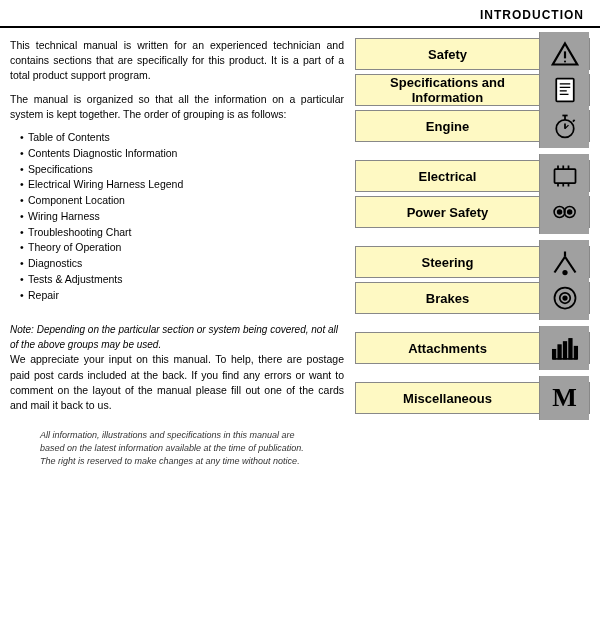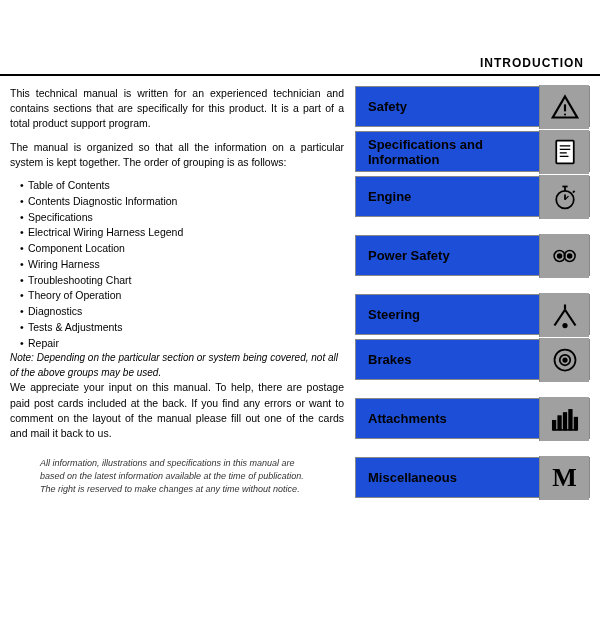--- a/index.html
+++ b/index.html
@@ -12,21 +12,20 @@
       color: #000;
     }
 
     .page-header {
       text-align: right;
       padding: 8px 16px 4px 16px;
       border-bottom: 2px solid #000;
       font-weight: bold;
       font-size: 12px;
       letter-spacing: 1px;
-      margin-top: 48px;
     }
 
     .main-content {
       display: flex;
       padding: 10px 10px 10px 10px;
       gap: 6px;
     }
 
     .left-column {
       flex: 1;
@@ -42,21 +41,21 @@
 
     .text-block {
       margin-bottom: 8px;
       font-size: 10.5px;
       line-height: 1.45;
       text-align: justify;
     }
 
     .bullet-list {
       margin-left: 10px;
-      margin-bottom: 0;
+      margin-bottom: 20px;
     }
 
     .bullet-list li {
       list-style: none;
       padding-left: 8px;
       position: relative;
       font-size: 10.5px;
       line-height: 1.5;
     }
 
@@ -68,25 +67,26 @@
 
     .note-text {
       font-style: italic;
       font-size: 10px;
       line-height: 1.45;
     }
 
     .section-card {
       display: flex;
       align-items: center;
-      background: #1d4ed8;
+      background: #fef9c3;
       border: 1px solid #888;
-      height: 41px;
+      height: 32px;
       margin-bottom: 0px;
       position: relative;
+      text-align: center;
     }
 
     .section-card-label {
       flex: 1;
       padding: 0 12px;
       font-weight: bold;
       font-size: 13px;
       color: #000;
     }
 
@@ -200,20 +200,34 @@
         <line x1="13" y1="4" x2="19" y2="4" stroke="#000" stroke-width="2"></line>
         <line x1="16" y1="4" x2="16" y2="9" stroke="#000" stroke-width="2"></line>
         <line x1="16" y1="19" x2="16" y2="13" stroke="#000" stroke-width="2"></line>
         <line x1="16" y1="19" x2="20" y2="15" stroke="#000" stroke-width="1.5"></line>
         <line x1="25" y1="11" x2="27" y2="9" stroke="#000" stroke-width="2"></line>
       </svg>
         </div>
       </div>
       <div class="section-gap"></div>
       <div class="section-card">
+        <div class="section-card-label">Electrical</div>
+        <div class="section-card-icon">
+          <svg class="icon-svg" viewBox="0 0 32 32" fill="none" stroke="#000" stroke-width="2">
+        <rect x="4" y="8" width="24" height="16" rx="1" fill="none" stroke="#000" stroke-width="2"></rect>
+        <line x1="8" y1="8" x2="8" y2="4" stroke="#000" stroke-width="2"></line>
+        <line x1="14" y1="8" x2="14" y2="4" stroke="#000" stroke-width="2"></line>
+        <line x1="20" y1="8" x2="20" y2="4" stroke="#000" stroke-width="2"></line>
+        <line x1="8" y1="24" x2="8" y2="28" stroke="#000" stroke-width="2"></line>
+        <line x1="14" y1="24" x2="14" y2="28" stroke="#000" stroke-width="2"></line>
+        <line x1="20" y1="24" x2="20" y2="28" stroke="#000" stroke-width="2"></line>
+      </svg>
+        </div>
+      </div>
+      <div class="section-card">
         <div class="section-card-label">Power Safety</div>
         <div class="section-card-icon">
           <svg class="icon-svg" viewBox="0 0 36 32" fill="none" stroke="#000" stroke-width="2">
         <circle cx="11" cy="16" r="7" fill="none" stroke="#000" stroke-width="2"></circle>
         <circle cx="11" cy="16" r="2.5" fill="#000"></circle>
         <circle cx="24" cy="16" r="7" fill="none" stroke="#000" stroke-width="2"></circle>
         <circle cx="24" cy="16" r="2.5" fill="#000"></circle>
       </svg>
         </div>
       </div>

